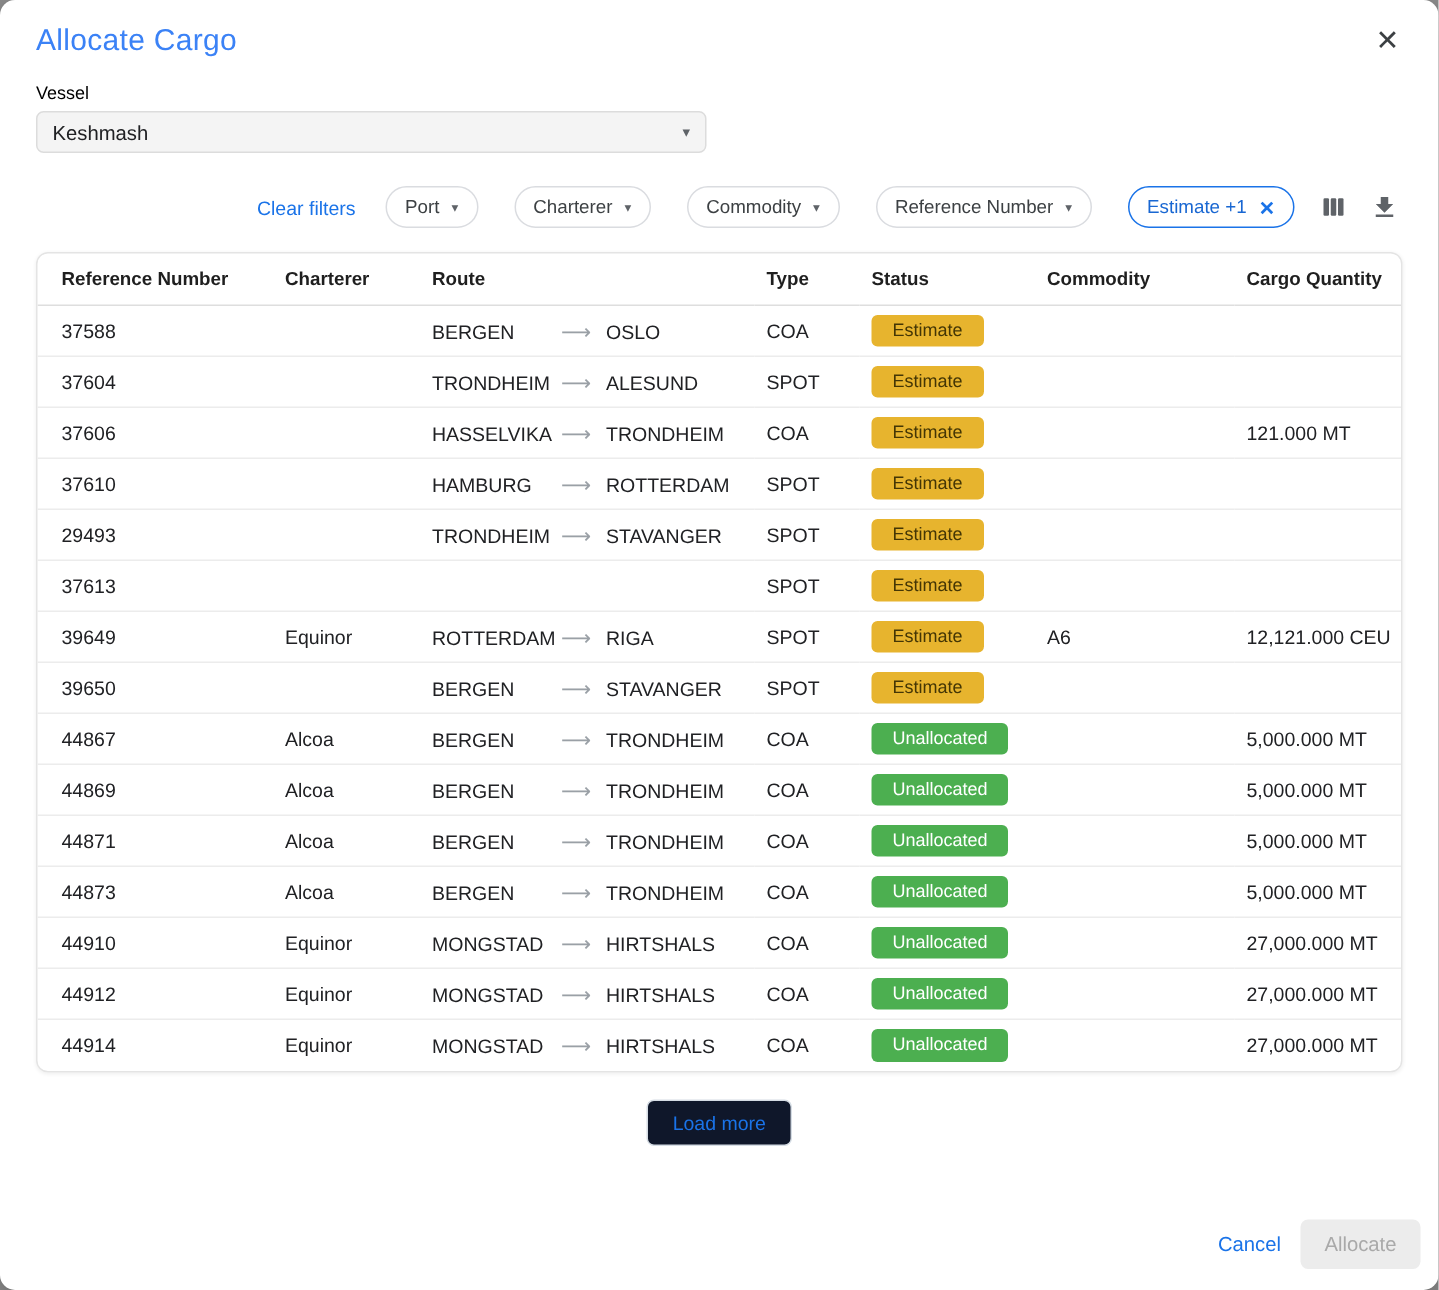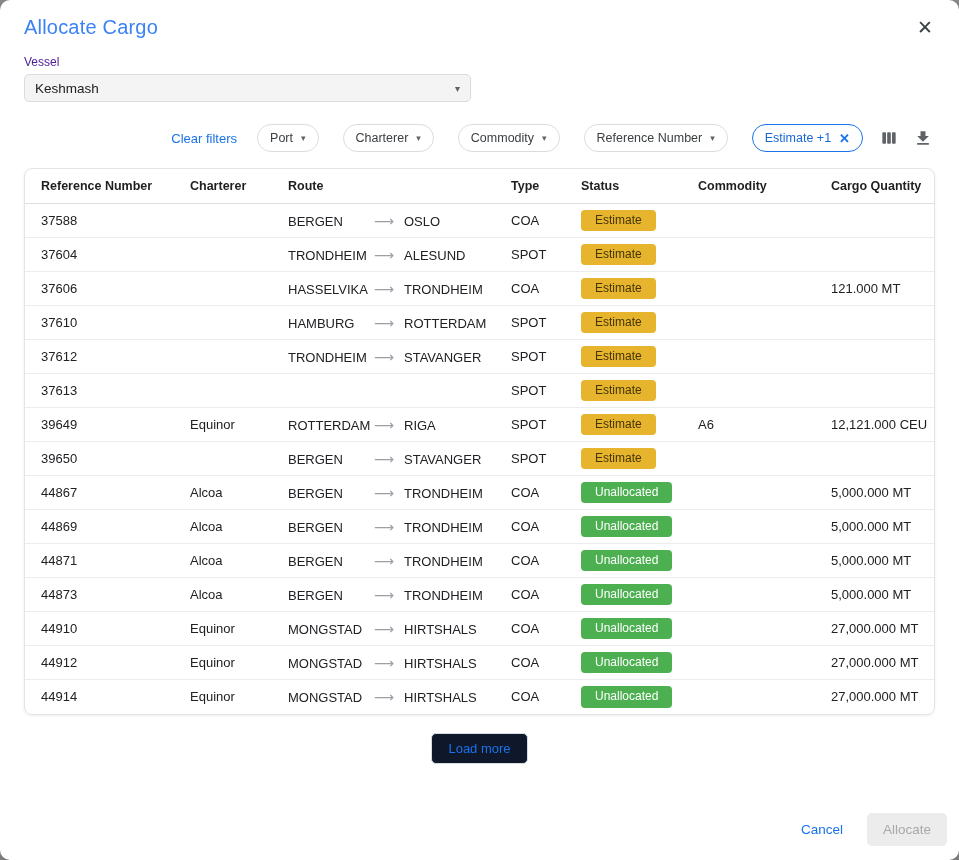--- a/index.html
+++ b/index.html
@@ -16,21 +16,21 @@
     padding:16px 24px 12px 24px;
     display:flex; flex-direction:column;
     box-shadow:0 6px 24px rgba(0,0,0,.35);
     overflow:hidden;
   }
   .dialog-header { display:flex; justify-content:space-between; align-items:flex-start; }
   .title { font-size:20px; font-weight:500; color:#3b82f6; letter-spacing:.2px; }
   .close-btn { border:none; background:none; font-size:19px; color:#3c4043; cursor:pointer; line-height:1; padding:2px; }
 
   .field { margin-top:16px; display:flex; flex-direction:column; }
-  .field-label { font-size:12px; color:#4c1d95; margin-bottom:5px; }
+  .field-label { font-size:12px; color:#000000; margin-bottom:5px; }
   .select {
     width:447px; height:28px;
     background:#f4f4f4; border:1px solid #dcdcdc; border-radius:5px;
     display:flex; align-items:center; justify-content:space-between;
     padding:0 10px; font-size:13.5px; color:#202124; cursor:pointer;
   }
   .select-caret { font-size:10px; color:#5f6368; }
 
   .filter-row { margin-top:22px; display:flex; align-items:center; justify-content:flex-end; }
   .clear-filters { color:var(--accent,#1a73e8); font-size:13px; cursor:pointer; margin-right:20px; text-decoration:none; }
@@ -70,21 +70,21 @@
   .route-from { display:inline-block; width:86px; }
   .route-arrow { display:inline-block; width:30px; color:#9aa0a6; font-size:14px; }
   .badge { display:inline-block; padding:3px 14px; border-radius:4px; font-size:12px; line-height:1.3; }
 
   .load-more-wrap { margin-top:18px; text-align:center; }
   .load-more {
     background:#0f172a; border:1px solid #d5dce4; color:var(--accent,#1a73e8);
     font-size:13px; padding:7px 16px; border-radius:5px; cursor:pointer; font-family:inherit;
   }
 
-  .footer { margin-top:auto; display:flex; justify-content:flex-end; align-items:center; gap:24px; margin-right:-12px; padding-bottom:2px; }
+  .footer { margin-top:auto; display:flex; justify-content:flex-end; align-items:center; gap:13px; margin-right:-12px; padding-bottom:2px; }
   .cancel-btn { background:none; border:none; color:var(--accent,#1a73e8); font-size:13.5px; font-weight:500; cursor:pointer; font-family:inherit; }
   .allocate-btn {
     background:#ececec; border:none; color:#a9a9a9; font-size:13.5px; font-weight:500;
     padding:9px 16px; border-radius:5px; font-family:inherit;
   }
 </style>
 </head>
 <body>
 
 <div class="dialog">
@@ -186,21 +186,21 @@
           <tr>
             <td class="col-0">37610</td>
             <td class="col-1"></td>
             <td class="col-2"><span class="route-from">HAMBURG</span><span class="route-arrow">⟶</span><span class="route-to">ROTTERDAM</span></td>
             <td class="col-3">SPOT</td>
             <td class="col-4"><span class="badge" style="background: rgb(231, 180, 46); color: rgb(68, 54, 5);">Estimate</span></td>
             <td class="col-5"></td>
             <td class="col-6"></td>
           </tr>
           <tr>
-            <td class="col-0">37612</td>
+            <td class="col-0">29493</td>
             <td class="col-1"></td>
             <td class="col-2"><span class="route-from">TRONDHEIM</span><span class="route-arrow">⟶</span><span class="route-to">STAVANGER</span></td>
             <td class="col-3">SPOT</td>
             <td class="col-4"><span class="badge" style="background: rgb(231, 180, 46); color: rgb(68, 54, 5);">Estimate</span></td>
             <td class="col-5"></td>
             <td class="col-6"></td>
           </tr>
           <tr>
             <td class="col-0">37613</td>
             <td class="col-1"></td>

